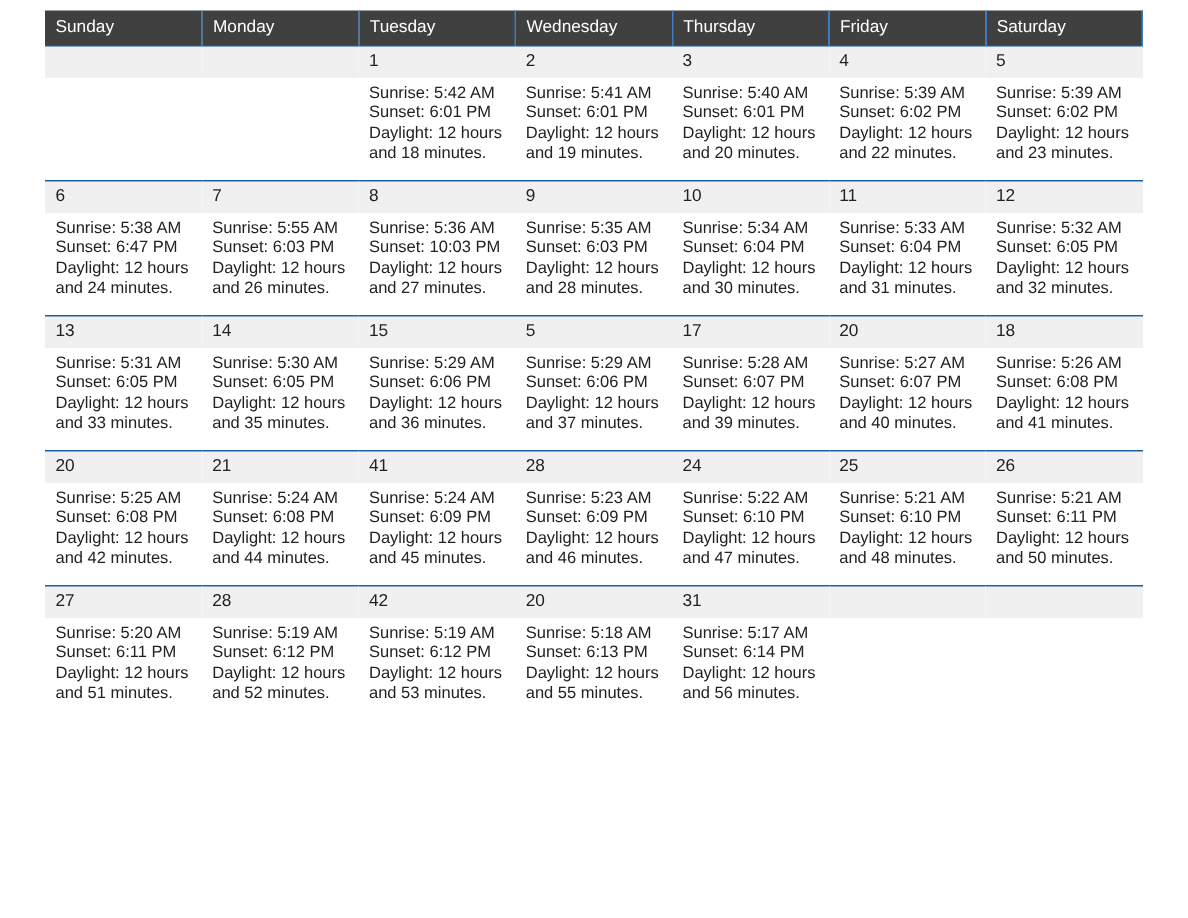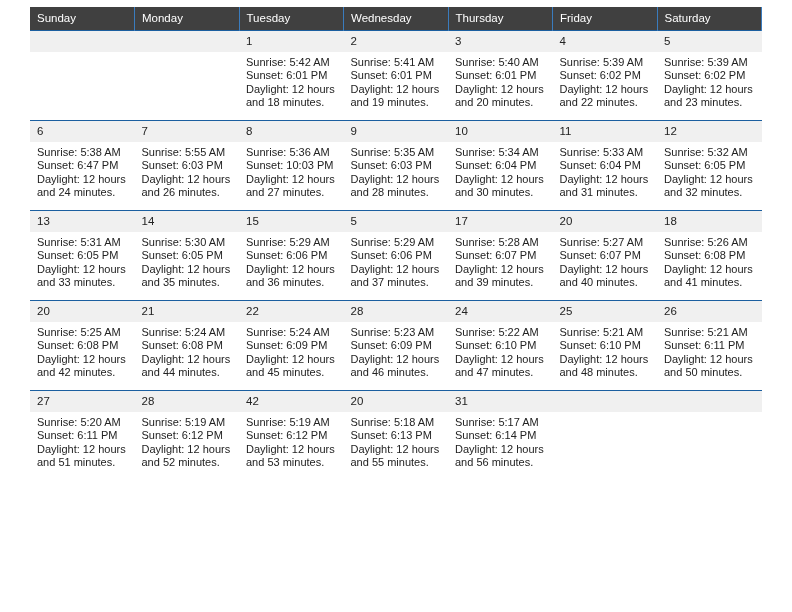--- a/index.html
+++ b/index.html
@@ -290,21 +290,21 @@
 and 42 minutes.</div>
           </td>
           <td class="day-cell">
             <div class="daynum">21</div>
             <div class="details">Sunrise: 5:24 AM
 Sunset: 6:08 PM
 Daylight: 12 hours
 and 44 minutes.</div>
           </td>
           <td class="day-cell">
-            <div class="daynum">22</div>
+            <div class="daynum">41</div>
             <div class="details">Sunrise: 5:24 AM
 Sunset: 6:09 PM
 Daylight: 12 hours
 and 45 minutes.</div>
           </td>
           <td class="day-cell">
             <div class="daynum">28</div>
             <div class="details">Sunrise: 5:23 AM
 Sunset: 6:09 PM
 Daylight: 12 hours

